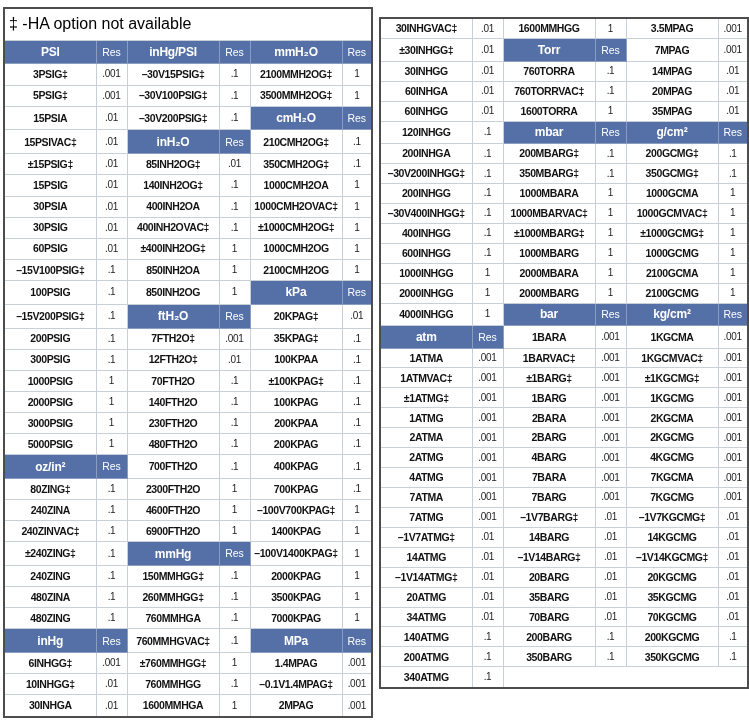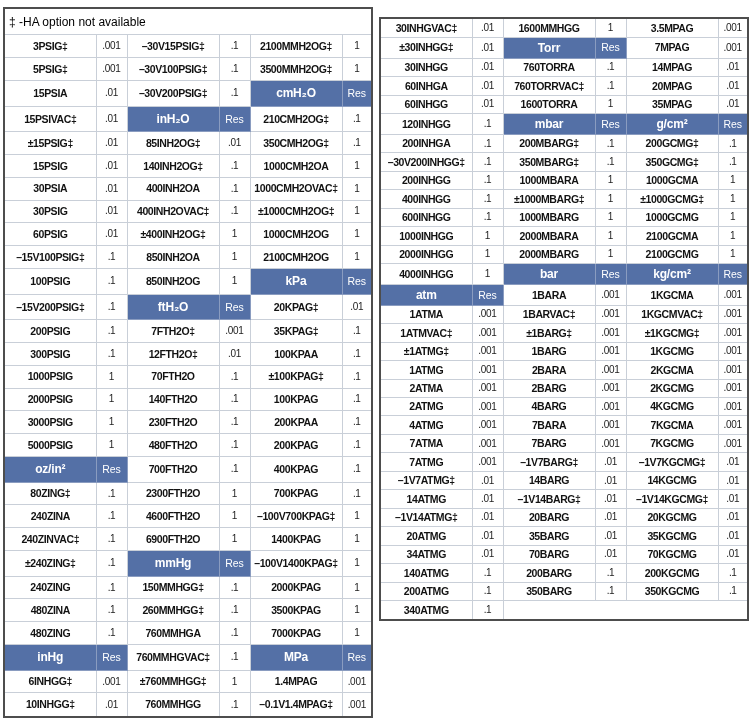--- a/index.html
+++ b/index.html
@@ -18,21 +18,21 @@
     background: #ffffff;
   }
   table.spec-table {
     position: absolute;
     border-collapse: collapse;
     table-layout: fixed;
     border: 2px solid var(--outer, #4d4d4d);
     background: #fff;
   }
   #left-table  { left: 3px;   top: 7px;  width: 368px; height: 711px; }
-  #right-table { left: 379px; top: 17px; width: 368px; height: 604px; }
+  #right-table { left: 379px; top: 17px; width: 368px; height: 672px; }
   td {
     border: 1px solid var(--grid, #c9cfd8);
     padding: 0 1px;
     white-space: nowrap;
     overflow: hidden;
     text-align: center;
     vertical-align: middle;
     line-height: 1;
   }
   td.code {
@@ -55,21 +55,21 @@
     border: 1px solid #8a9cc0;
   }
   td.hdr-res {
     background: var(--header-bg, #5470a6);
     color: var(--header-text, #ffffff);
     font-weight: normal;
     font-size: 10.5px;
     border: 1px solid #8a9cc0;
   }
   td.note-cell {
-    font-size: 12px;
+    font-size: 16px;
     font-weight: normal;
     text-align: left;
     padding-left: 4px;
     color: #000;
     background: #fff;
   }
   td.empty-cell {
     border: 1px solid var(--grid, #c9cfd8);
     background: #fff;
   }
@@ -85,20 +85,28 @@
       <col style="width:92px">
         <col style="width:31px">
       <col style="width:92px">
         <col style="width:30px">
     </colgroup>
     <tbody>
         <tr>
           <td class="note-cell" colspan="6">‡ -HA option not available</td>
         </tr>
         <tr>
+          <td class="hdr-unit">PSI</td>
+          <td class="hdr-res">Res</td>
+          <td class="hdr-unit">inHg/PSI</td>
+          <td class="hdr-res">Res</td>
+          <td class="hdr-unit">mmH₂O</td>
+          <td class="hdr-res">Res</td>
+        </tr>
+        <tr>
           <td class="code">3PSIG‡</td>
           <td class="res">.001</td>
           <td class="code">–30V15PSIG‡</td>
           <td class="res">.1</td>
           <td class="code">2100MMH2OG‡</td>
           <td class="res">1</td>
         </tr>
         <tr>
           <td class="code">5PSIG‡</td>
           <td class="res">.001</td>
@@ -314,20 +322,28 @@
           <td class="res">1</td>
           <td class="code">1.4MPAG</td>
           <td class="res">.001</td>
         </tr>
         <tr>
           <td class="code">10INHGG‡</td>
           <td class="res">.01</td>
           <td class="code">760MMHGG</td>
           <td class="res">.1</td>
           <td class="code">–0.1V1.4MPAG‡</td>
+          <td class="res">.001</td>
+        </tr>
+        <tr>
+          <td class="code">30INHGA</td>
+          <td class="res">.01</td>
+          <td class="code">1600MMHGA</td>
+          <td class="res">1</td>
+          <td class="code">2MPAG</td>
           <td class="res">.001</td>
         </tr>
       </tbody>
   </table>
 
   <table id="right-table" class="spec-table">
     <colgroup>
       <col style="width:92px">
         <col style="width:31px">
       <col style="width:92px">
@@ -402,20 +418,28 @@
         </tr>
         <tr>
           <td class="code">200INHGG</td>
           <td class="res">.1</td>
           <td class="code">1000MBARA</td>
           <td class="res">1</td>
           <td class="code">1000GCMA</td>
           <td class="res">1</td>
         </tr>
         <tr>
+          <td class="code">–30V400INHGG‡</td>
+          <td class="res">.1</td>
+          <td class="code">1000MBARVAC‡</td>
+          <td class="res">1</td>
+          <td class="code">1000GCMVAC‡</td>
+          <td class="res">1</td>
+        </tr>
+        <tr>
           <td class="code">400INHGG</td>
           <td class="res">.1</td>
           <td class="code">±1000MBARG‡</td>
           <td class="res">1</td>
           <td class="code">±1000GCMG‡</td>
           <td class="res">1</td>
         </tr>
         <tr>
           <td class="code">600INHGG</td>
           <td class="res">.1</td>

